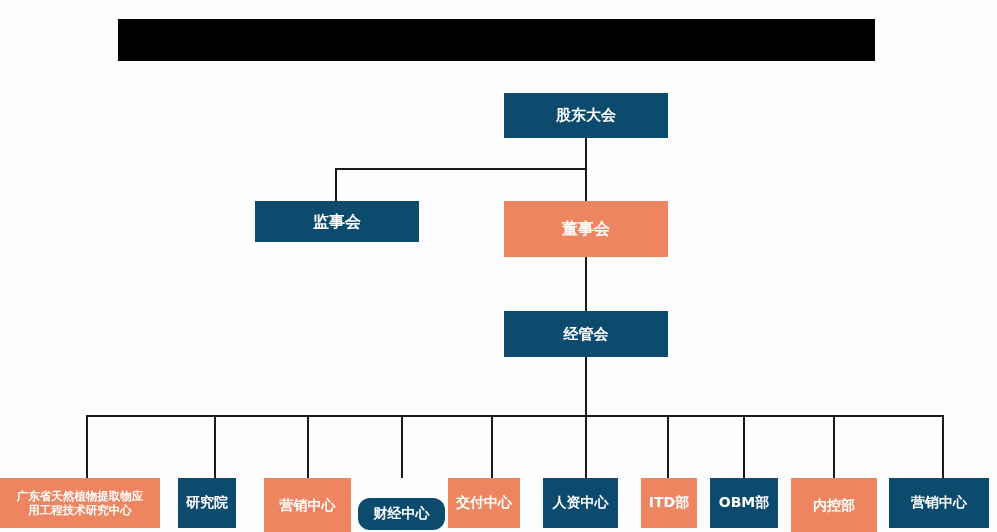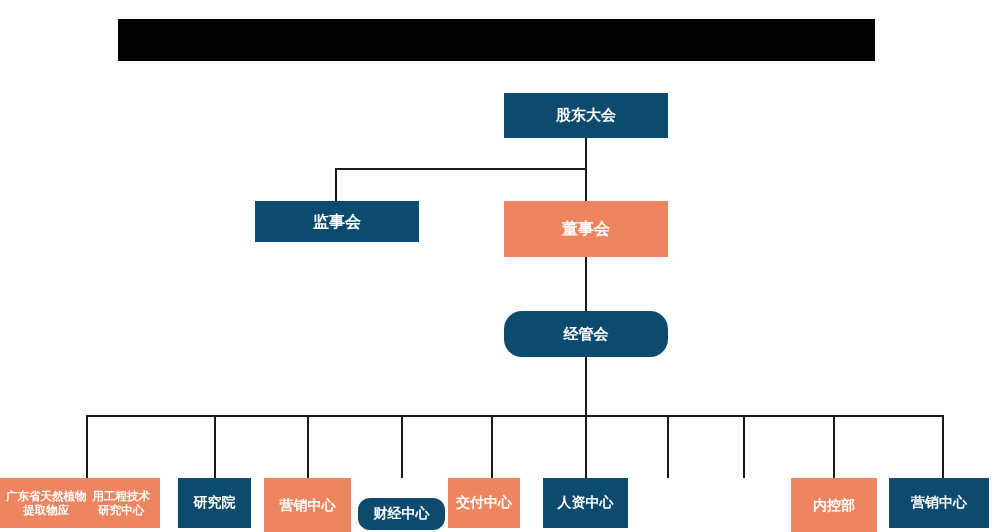--- a/index.html
+++ b/index.html
@@ -35,21 +35,21 @@
     color: #ffffff;
     font-weight: bold;
     line-height: 1.25;
     z-index: 3;
   }
   .node-dark  { background: #0c4a6e; }
   .node-light { background: #ed8561; }
 
   .node-l1 { font-size: 15px; }
   .node-l2 { font-size: 16px; }
-  .node-l3 { font-size: 15px; border-radius: 18px; }
+  .node-l3 { font-size: 15px; }
   .node-leaf { font-size: 14px; }
   .node-leaf.small { font-size: 11.5px; padding: 0 5px; }
 
   .line {
     position: absolute;
     background: #1a1a1a;
     z-index: 1;
   }
   .line-v { width: 2px; }
   .line-h { height: 2px; }
@@ -86,34 +86,36 @@
   <div class="line line-v" style="left:942px; top:415px; height:63px;"></div>
 
   <div class="node node-dark node-l1" style="left:504px; top:93px; width:164px; height:45px;">股东大会</div>
 
   <div class="node node-dark node-l2" style="left:255px; top:201px; width:164px; height:41px;">监事会</div>
 
   <div class="node node-light node-l2" style="left:504px; top:201px; width:164px; height:56px;">董事会</div>
 
   <div class="node node-dark node-l3" style="left:504px; top:311px; width:164px; height:46px;">经管会</div>
 
-  <div class="node node-light node-leaf small" style="left:0px; top:478px; width:160px; height:50px; flex-direction:row;">
+  <div class="node node-light node-leaf small" style="left:0px; top:478px; width:160px; height:50px; flex-direction:column;">
     <span>广东省天然植物提取物应</span>
     <span>用工程技术研究中心</span>
   </div>
 
-  <div class="node node-dark node-leaf" style="left:178px; top:478px; width:73px; height:50px;">研究院</div>
+  <div class="node node-dark node-leaf" style="left:178px; top:478px; width:58px; height:50px;">研究院</div>
 
   <div class="node node-light node-leaf" style="left:264px; top:478px; width:87px; height:56px;">营销中心</div>
 
   <div class="node node-dark node-leaf" style="left:358px; top:498px; width:87px; height:32px;border-radius:12px;">财经中心</div>
 
   <div class="node node-light node-leaf" style="left:448px; top:478px; width:72px; height:50px;">交付中心</div>
 
-  <div class="node node-dark node-leaf" style="left:543px; top:478px; width:85px; height:50px;text-align:center;">人资中心</div>
+  <div class="node node-dark node-leaf" style="left:543px; top:478px; width:75px; height:50px;text-align:center;">人资中心</div>
 
+  <div class="node node-light node-leaf" style="left:641px; top:478px; width:56px; height:50px;">ITD部</div>
 
+  <div class="node node-dark node-leaf" style="left:710px; top:478px; width:68px; height:50px;">OBM部</div>
 
   <div class="node node-light node-leaf" style="left:791px; top:478px; width:86px; height:56px;">内控部</div>
 
   <div class="node node-dark node-leaf" style="left:889px; top:478px; width:100px; height:50px;">营销中心</div>
 
 </div>
 
 </body></html>

